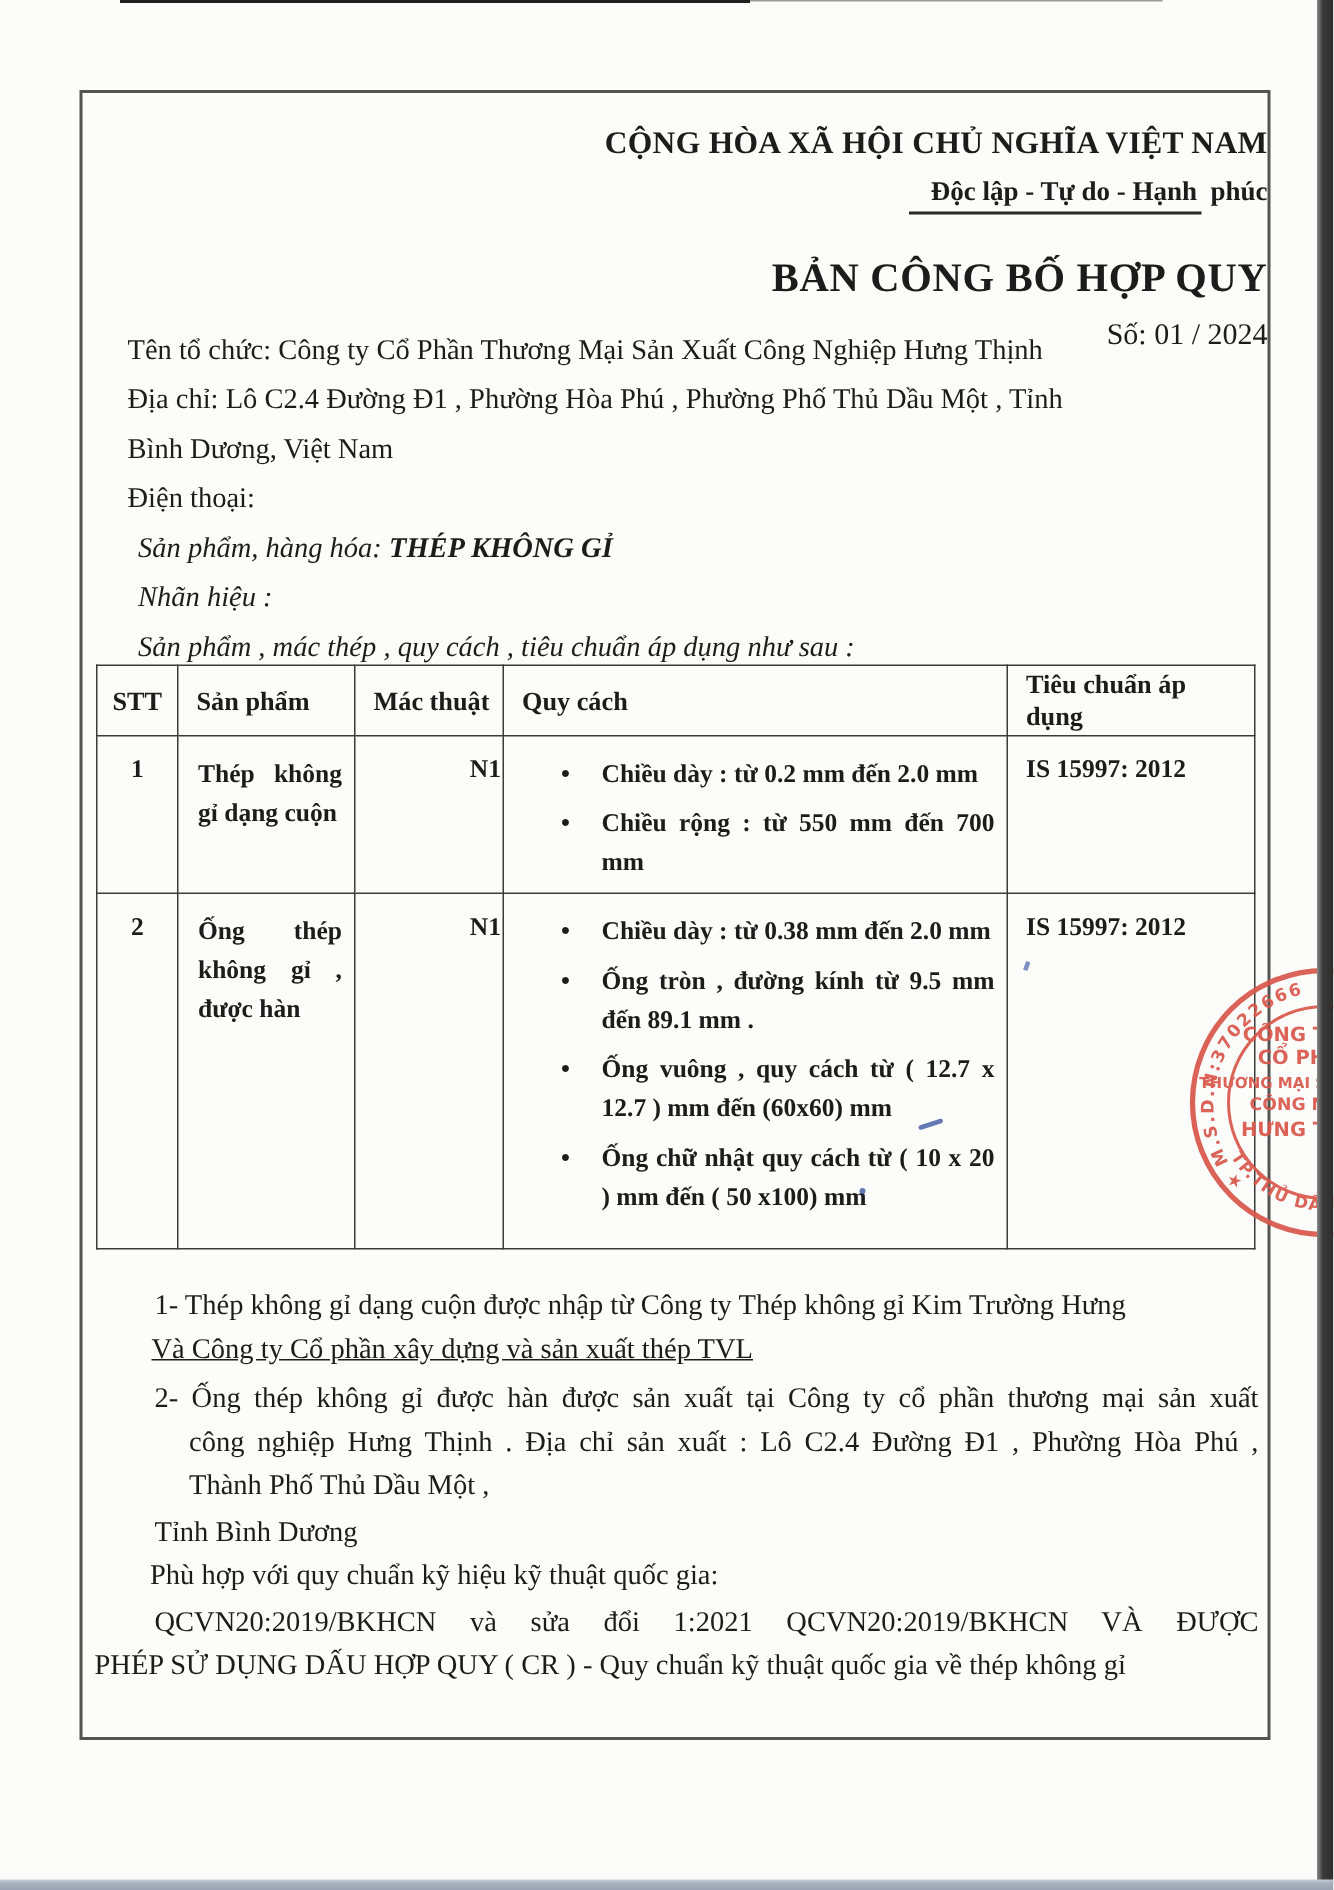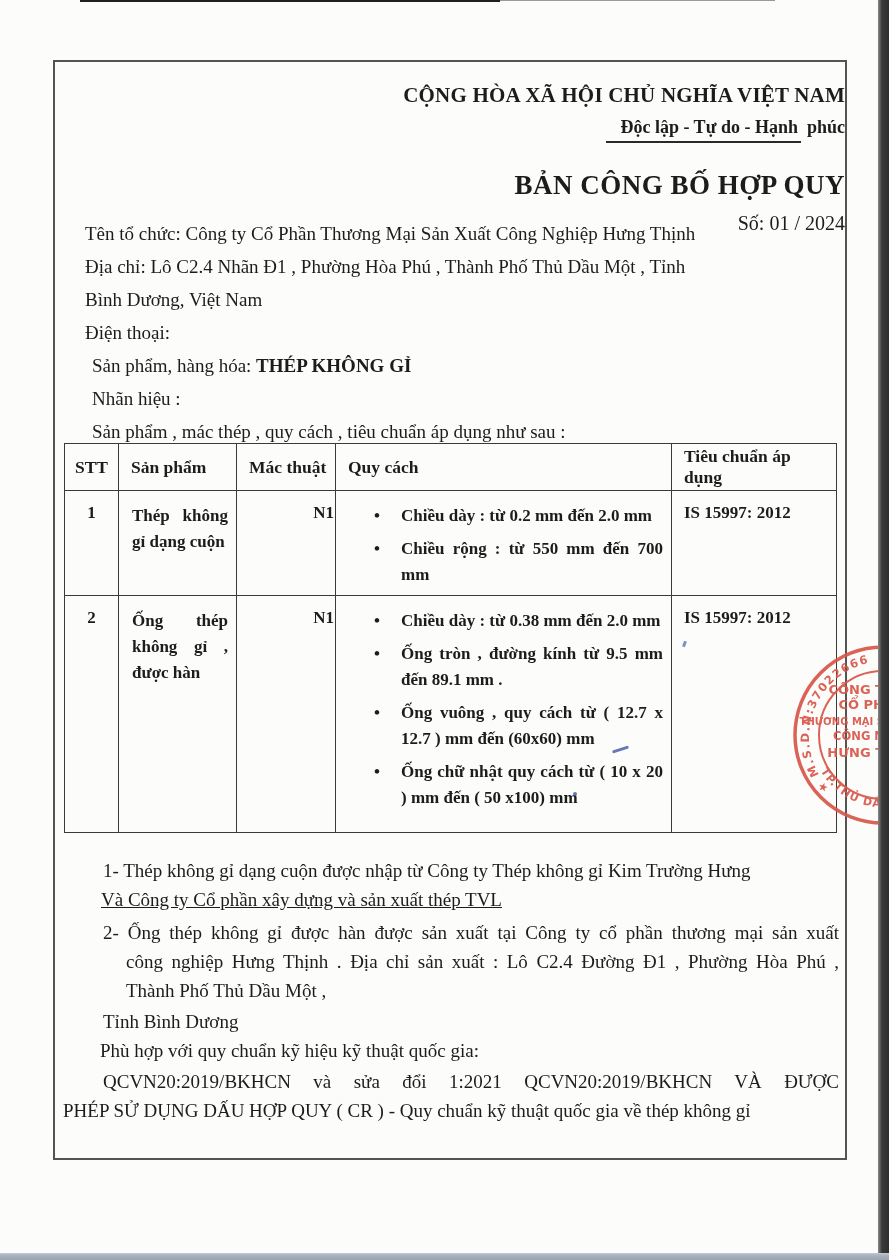--- a/index.html
+++ b/index.html
@@ -21,21 +21,21 @@
   
   .doc-header{position:absolute;left:0;top:13px;width:100%;text-align:right;}
   .republic{margin-top:8px;font-size:21px;font-weight:bold;letter-spacing:.2px;}
   .motto{margin-top:9px;font-size:18px;font-weight:bold;}
   .motto-main{display:inline-block;border-bottom:2px solid #2a2a2a;padding:0 3px 3px 14px;}
   .motto-tail{margin-left:6px;}
   .doc-title{margin-top:27px;font-size:27px;font-weight:bold;letter-spacing:.5px;}
   .doc-number{margin-top:11px;font-size:20px;}
   
   .info{position:absolute;left:30px;top:155px;width:750px;font-size:19px;line-height:33px;}
-  .info .ind{padding-left:7px;}
+  .info .ind{padding-left:7px;font-style:italic;}
   .bold{font-weight:bold;}
   
   .tbl-wrap{position:absolute;left:9px;top:381px;width:772px;}
   table{border-collapse:collapse;table-layout:fixed;width:772px;}
   col.c1{width:54px;}col.c2{width:118px;}col.c3{width:99px;}col.c4{width:336px;}col.c5{width:165px;}
   th,td{border:1.5px solid #3a3a3a;vertical-align:top;font-size:17px;font-weight:bold;
         overflow:hidden;}
   thead th{height:41px;vertical-align:middle;text-align:left;padding:2px 4px 2px 12px;font-size:17.5px;}
   thead th.center{text-align:center;padding-left:4px;}
   tr.r1{height:91px;} tr.r2{height:237px;}
@@ -81,21 +81,21 @@
       <div class="republic">CỘNG HÒA XÃ HỘI CHỦ NGHĨA VIỆT NAM</div>
       <div class="motto">
         <span class="motto-main">Độc lập - Tự do - Hạnh</span><span class="motto-tail">phúc</span>
       </div>
       <div class="doc-title">BẢN CÔNG BỐ HỢP QUY</div>
       <div class="doc-number">Số: 01 / 2024</div>
     </div>
 
     <div class="info">
       <div>Tên tổ chức: Công ty Cổ Phần Thương Mại Sản Xuất Công Nghiệp Hưng Thịnh</div>
-      <div>Địa chỉ: Lô C2.4 Nhãn Đ1 , Phường Hòa Phú , Thành Phố Thủ Dầu Một , Tỉnh</div>
+      <div>Địa chỉ: Lô C2.4 Đường Đ1 , Phường Hòa Phú , Phường Phố Thủ Dầu Một , Tỉnh</div>
       <div>Bình Dương, Việt Nam</div>
       <div>Điện thoại:</div>
       <div class="ind">
         <span>Sản phẩm, hàng hóa: </span><span class="bold">THÉP KHÔNG GỈ</span>
       </div>
       <div class="ind">Nhãn hiệu :</div>
       <div class="ind">Sản phẩm , mác thép , quy cách , tiêu chuẩn áp dụng như sau :</div>
     </div>
 
     <div class="tbl-wrap">

